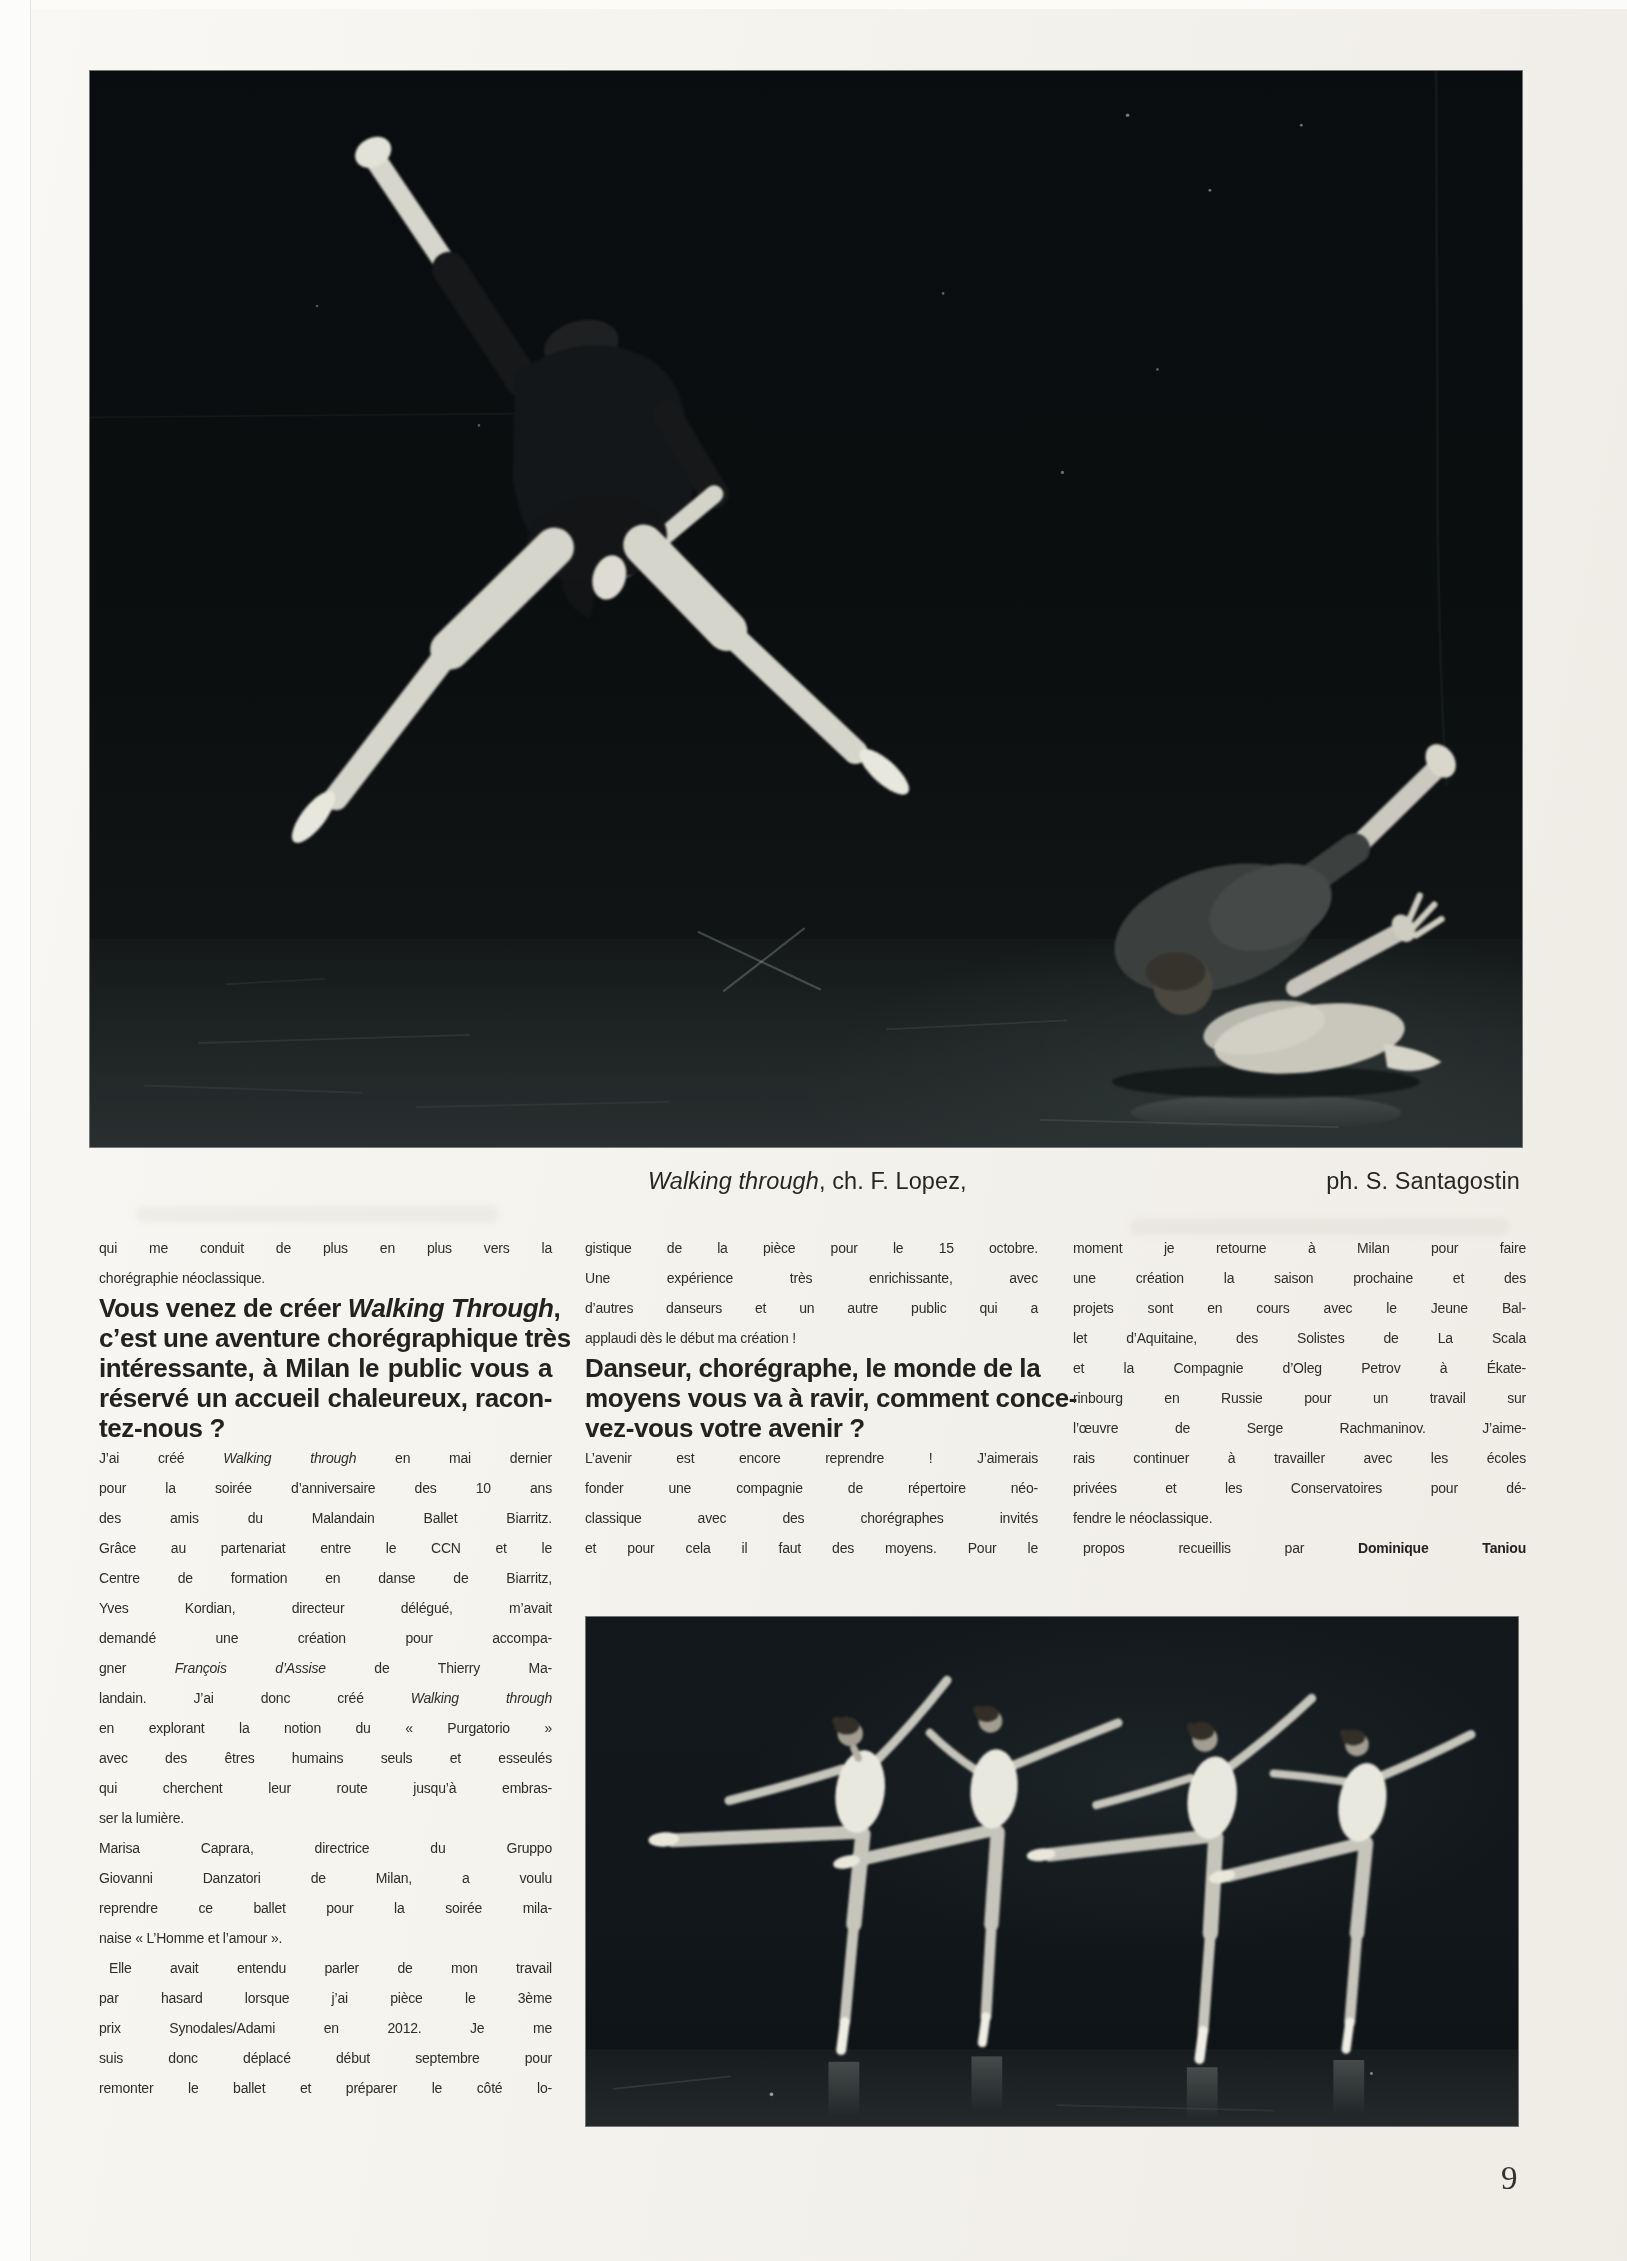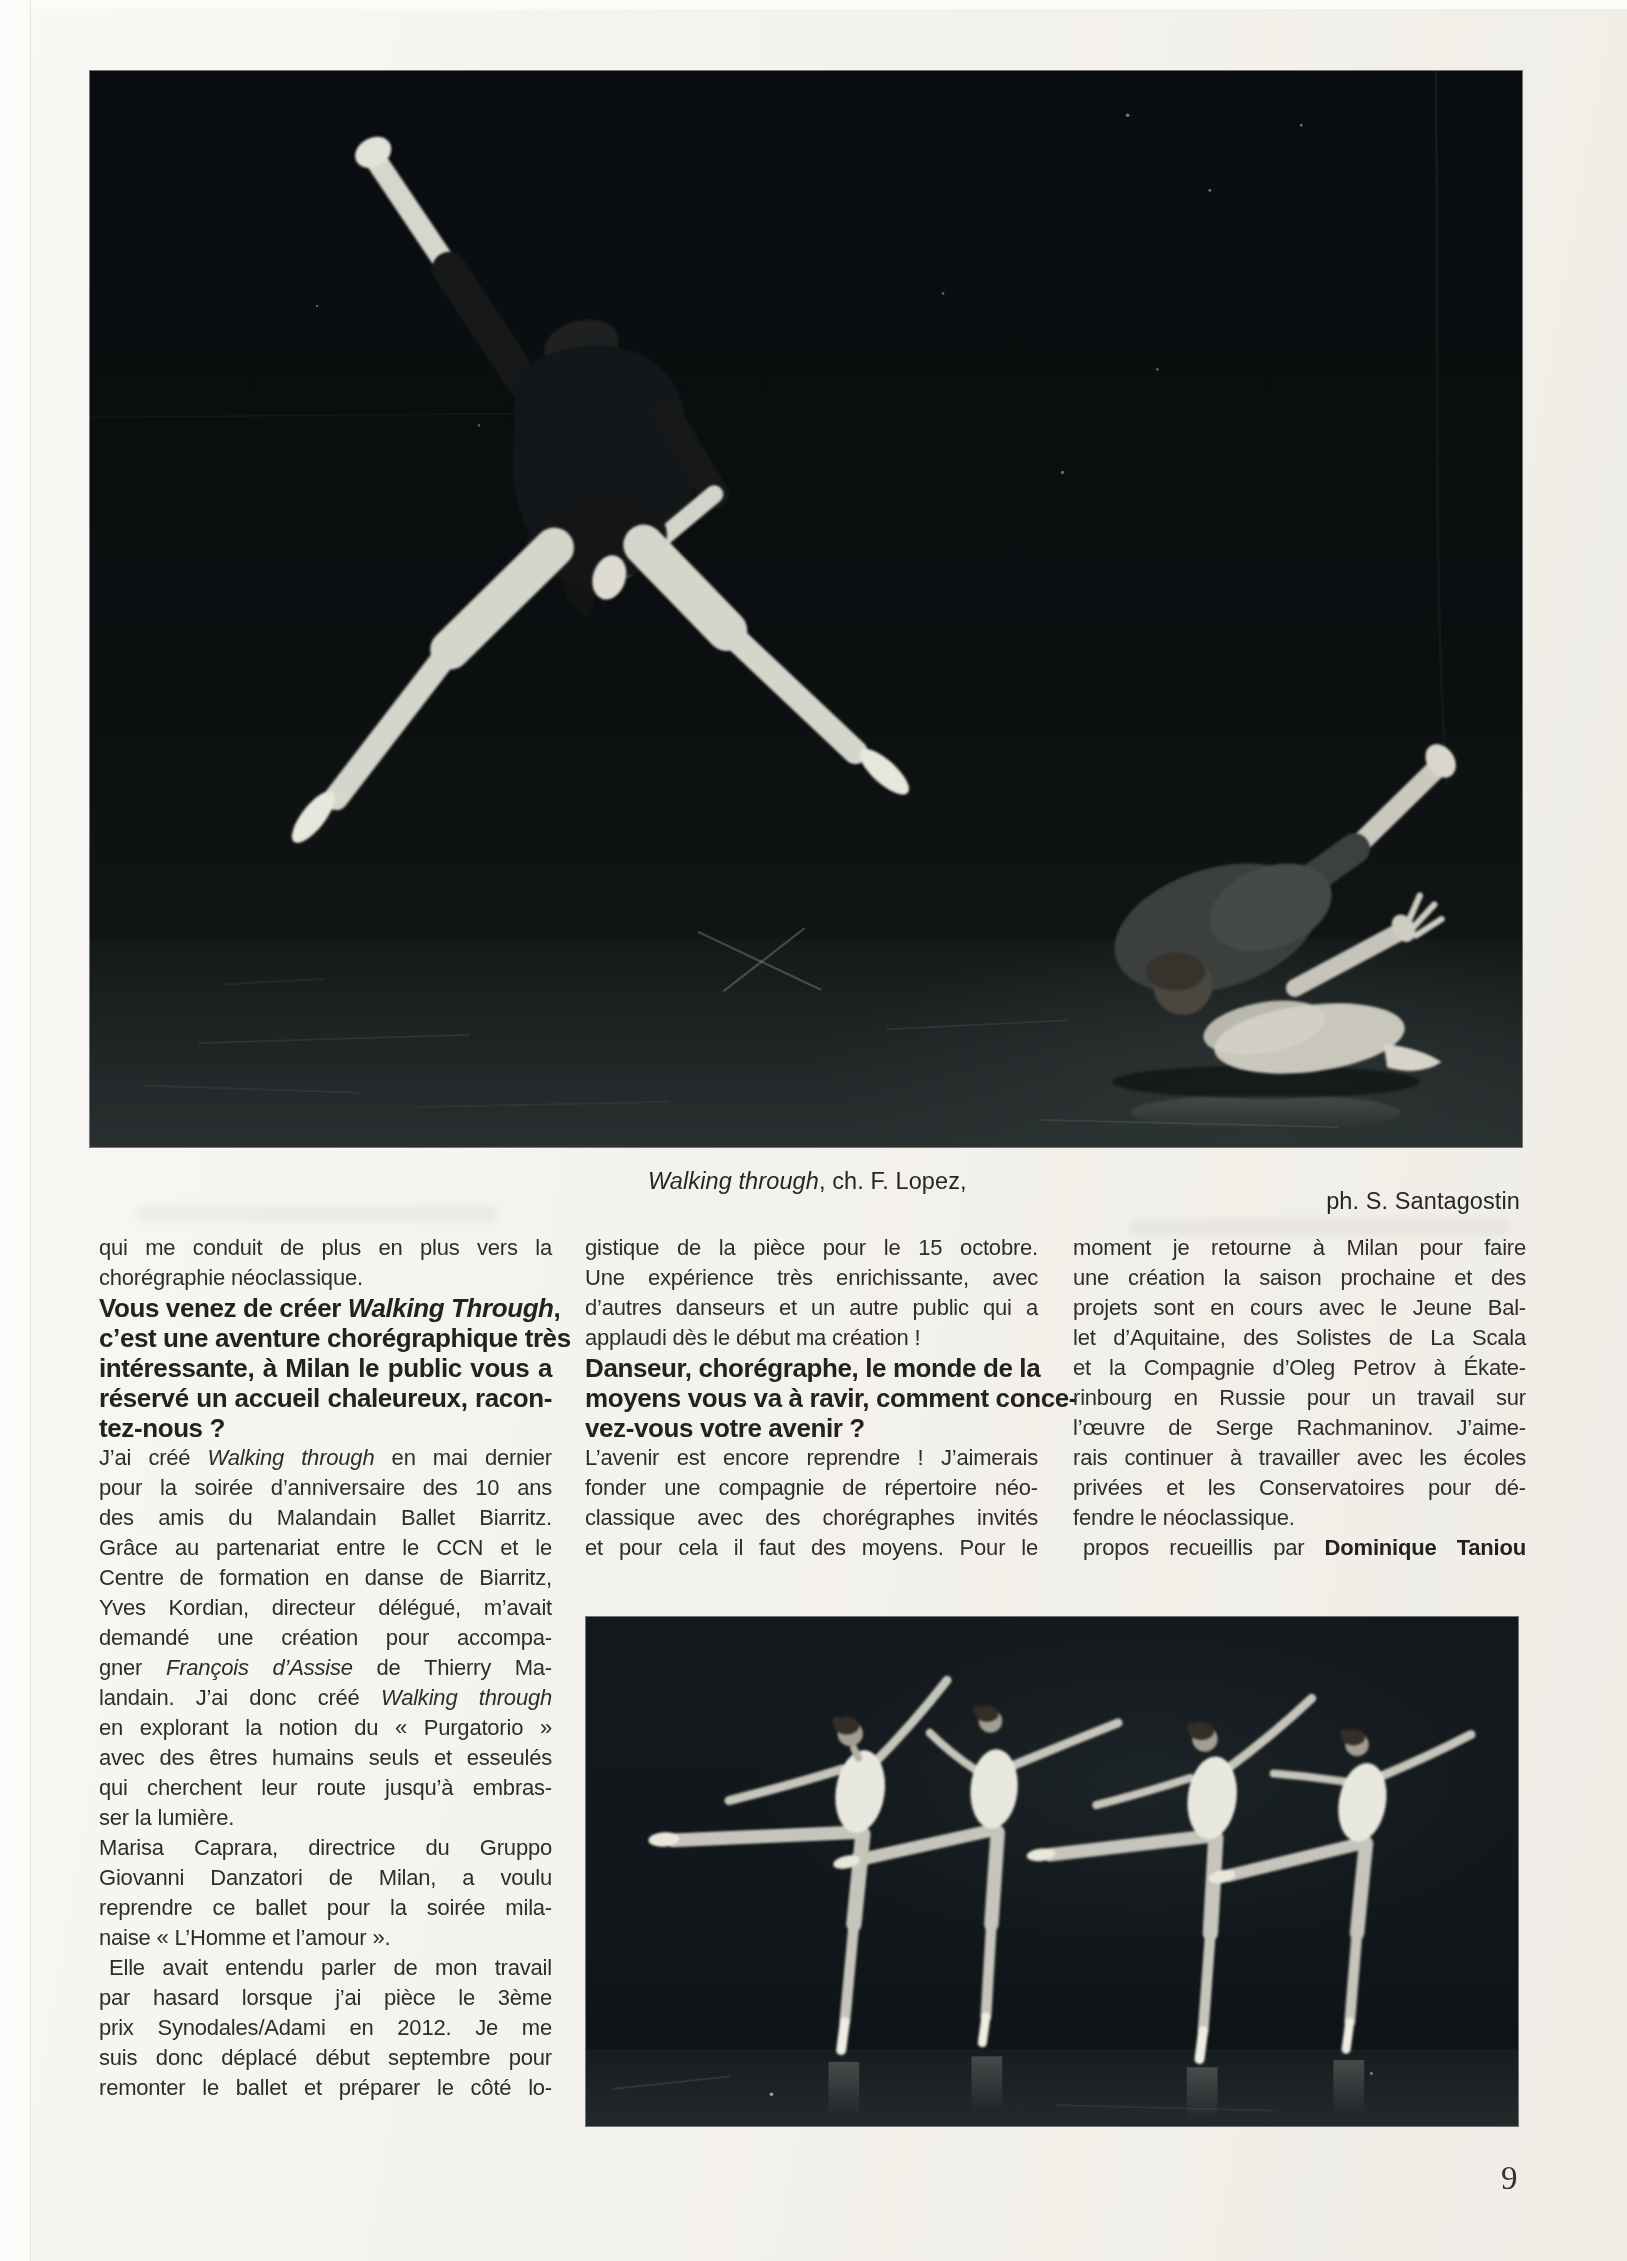--- a/index.html
+++ b/index.html
@@ -17,29 +17,29 @@
   .photo { position:absolute; outline:0.9px solid rgba(10,14,15,.55); }
   .photo svg { display:block; width:100%; height:100%; }
   #photoTop    { left:90px; top:71px;   width:1432px; height:1076px; background:#0b0e10; }
   #photoBottom { left:586px; top:1617px; width:932px; height:509px;  background:#10161a; }
 
   .soft { filter:blur(1.3px); }
   .soft2 { filter:blur(1px); }
 
   .cap { position:absolute; top:1168px; font-size:23.5px; color:#262622; letter-spacing:0.1px; }
   .cap-left  { left:648px; }
-  .cap-right { right:107px;margin-top:20px; }
+  .cap-right { right:107px; }
   .cap i { font-style:italic; }
 
   .col { position:absolute; top:1233px; width:453px; }
   #col1 { left:99px; }
   #col2 { left:585px; }
   #col3 { left:1073px; }
   .line {
-    font-size:22px; line-height:30px; height:30px;
+    font-size:14px; line-height:30px; height:30px;
     letter-spacing:-0.2px; white-space:nowrap;
     text-align:justify; text-align-last:justify; color:#2e2d29;
   }
   .line.bold { font-weight:700; font-size:26px; color:#232220; letter-spacing:-0.4px; }
   .line.last { text-align-last:left; }
   .line.ind  { padding-left:10px; }
   .line i { font-style:italic; }
   .line b { font-weight:700; color:#232220; }
 
   .pagenum {

